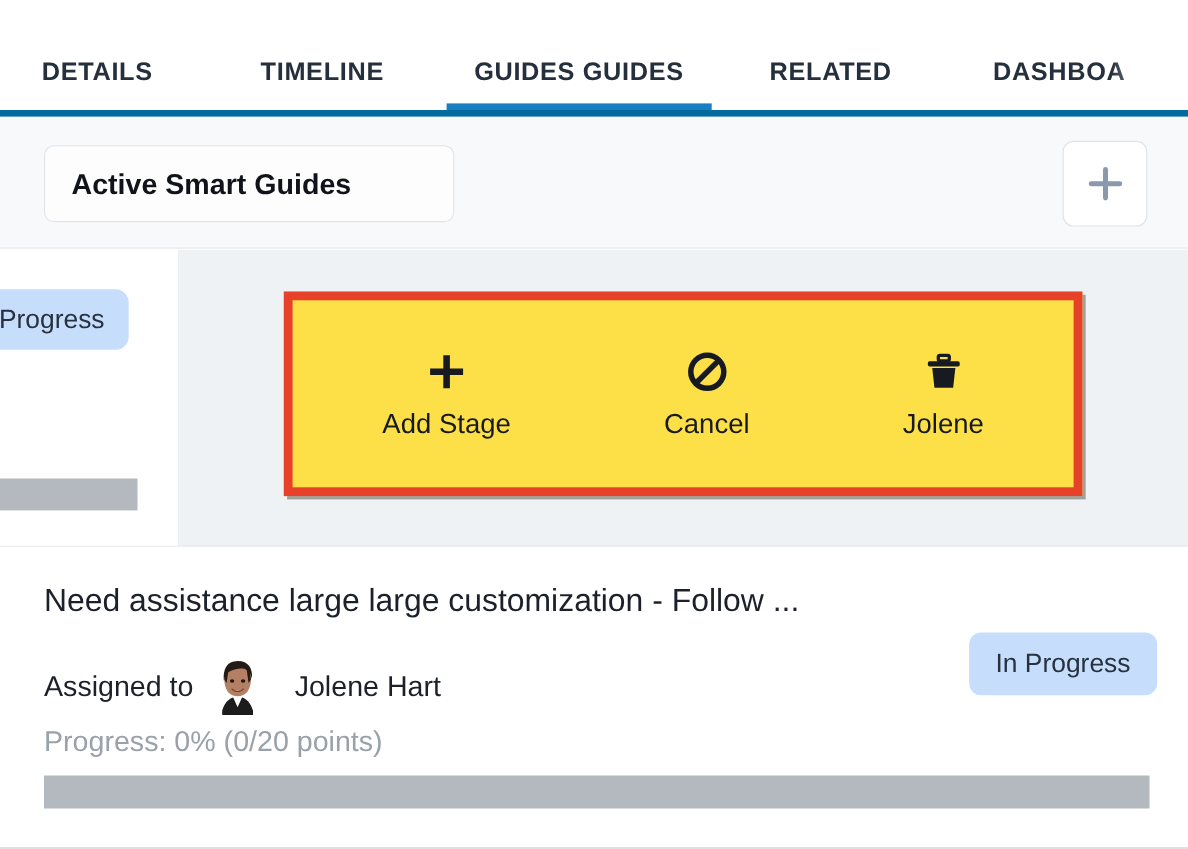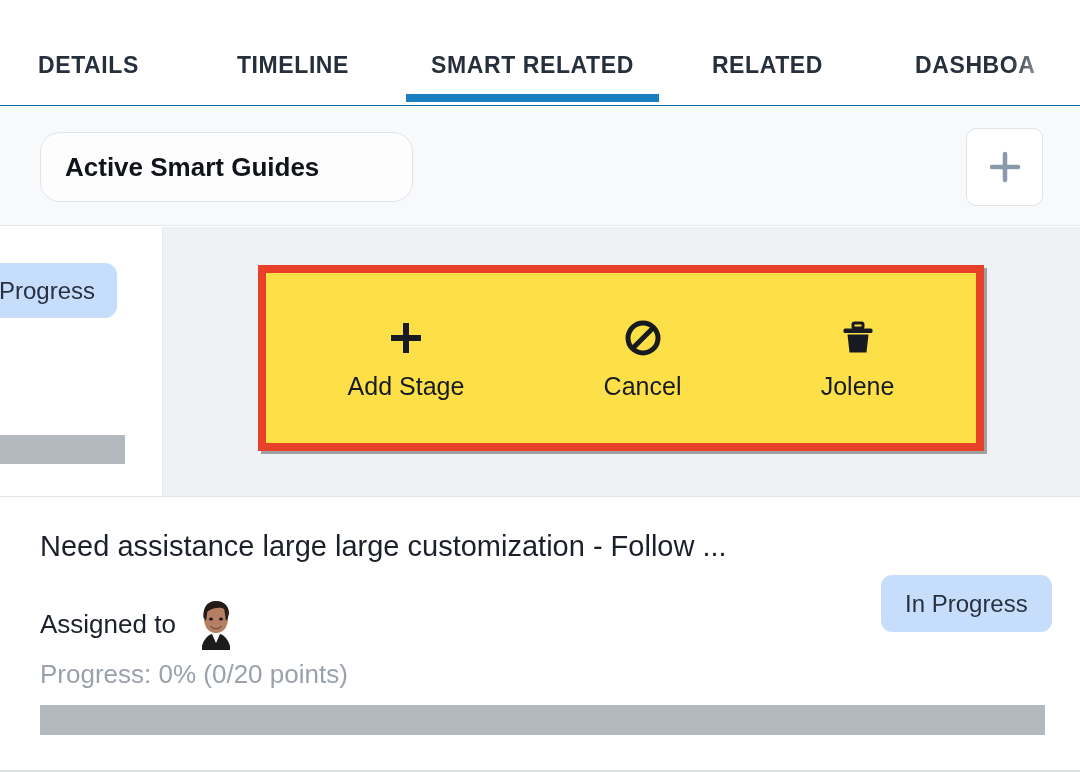--- a/index.html
+++ b/index.html
@@ -19,21 +19,21 @@
     border: 5px solid #1f4e6b;
     border-right-color: transparent;
     border-bottom-color: transparent;
     transform: rotate(38deg);
   }
 
   
   .tabbar {
     position: absolute; left: 0; top: 0; width: 1080px; height: 106px;
     background: #ffffff;
-    border-bottom: 1px solid #0369a1;
+    border-bottom: 6px solid #0369a1;
     overflow: hidden;
   }
   .tabs-row {
     position: absolute; left: 0; top: 0; height: 106px;
     display: flex; align-items: flex-start;
     white-space: nowrap;
   }
   .tab {
     position: relative;
     height: 106px;
@@ -71,21 +71,21 @@
   .toolbar {
     position: absolute; left: 0; top: 107px; width: 1080px; height: 119px;
     background: #f7f9fa;
     border-bottom: 1px solid #e4e9ee;
   }
   .filter-chip {
     position: absolute; left: 40px; top: 132px;
     width: 373px; height: 70px;
     background: #fdfdfd;
     border: 1px solid #dfe4ea;
-    border-radius: 20px;
+    border-radius: 9px;
     display: flex; align-items: center;
     padding-left: 24px;
     font-size: 26px; font-weight: bold; color: #10131a;
     font-family: "Liberation Sans", sans-serif;
     cursor: pointer;
   }
   .add-btn {
     position: absolute; left: 966px; top: 128px;
     width: 77px; height: 78px;
     background: #ffffff;
@@ -208,21 +208,21 @@
 <body>
 
 <div id="app">
 
   <div class="corner-sliver"></div>
 
   <div class="tabbar">
     <div class="tabs-row">
       <button class="tab tab-details">DETAILS</button>
       <button class="tab tab-timeline">TIMELINE</button>
-      <button class="tab tab-smart active">SMART RELATED</button>
+      <button class="tab tab-smart active">GUIDES GUIDES</button>
       <button class="tab tab-related">RELATED</button>
       <button class="tab tab-dashboard">DASHBOA</button>
     </div>
     <div class="tabbar-fade"></div>
   </div>
 
   <div class="toolbar"></div>
 
   <div class="filter-chip">
     <span>Active Smart Guides</span>
@@ -295,20 +295,21 @@
         <path d="M24 6 C33 6 37 13 36 22 C35 30 31 35 24 35 C17 35 13 30 12 22 C11 13 15 6 24 6 Z" fill="#b57f63"></path>
         <path d="M24 3 C34 3 38 10 37 19 C36 14 33 11 30 10 C27 9 20 10 16 13 C13 15 12 18 11.5 21 C10.5 11 14 3 24 3 Z" fill="#241a16"></path>
         <path d="M12 20 C12 15 13 11 16 9 L14 23 Z" fill="#241a16"></path>
         <path d="M36 20 C36 15 35 11 32 9 L34 23 Z" fill="#241a16"></path>
         <ellipse cx="19" cy="21" rx="2" ry="1.6" fill="#201713"></ellipse>
         <ellipse cx="29" cy="21" rx="2" ry="1.6" fill="#201713"></ellipse>
         <path d="M18.5 28 C21 31 27 31 29.5 28 C27.5 30.5 20.5 30.5 18.5 28 Z" fill="#ffffff"></path>
         <path d="M18.5 28 C21 31.5 27 31.5 29.5 28" fill="none" stroke="#6e4534" stroke-width="1.1"></path>
       </svg>
     </span>
+    <span class="assign-name">Jolene Hart</span>
   </div>
 
   <div class="progress-text">Progress: 0% (0/20 points)</div>
 
   <div class="progress-track">
     <div class="progress-fill" style="width: 0%;"></div>
   </div>
 
 </div>
 

